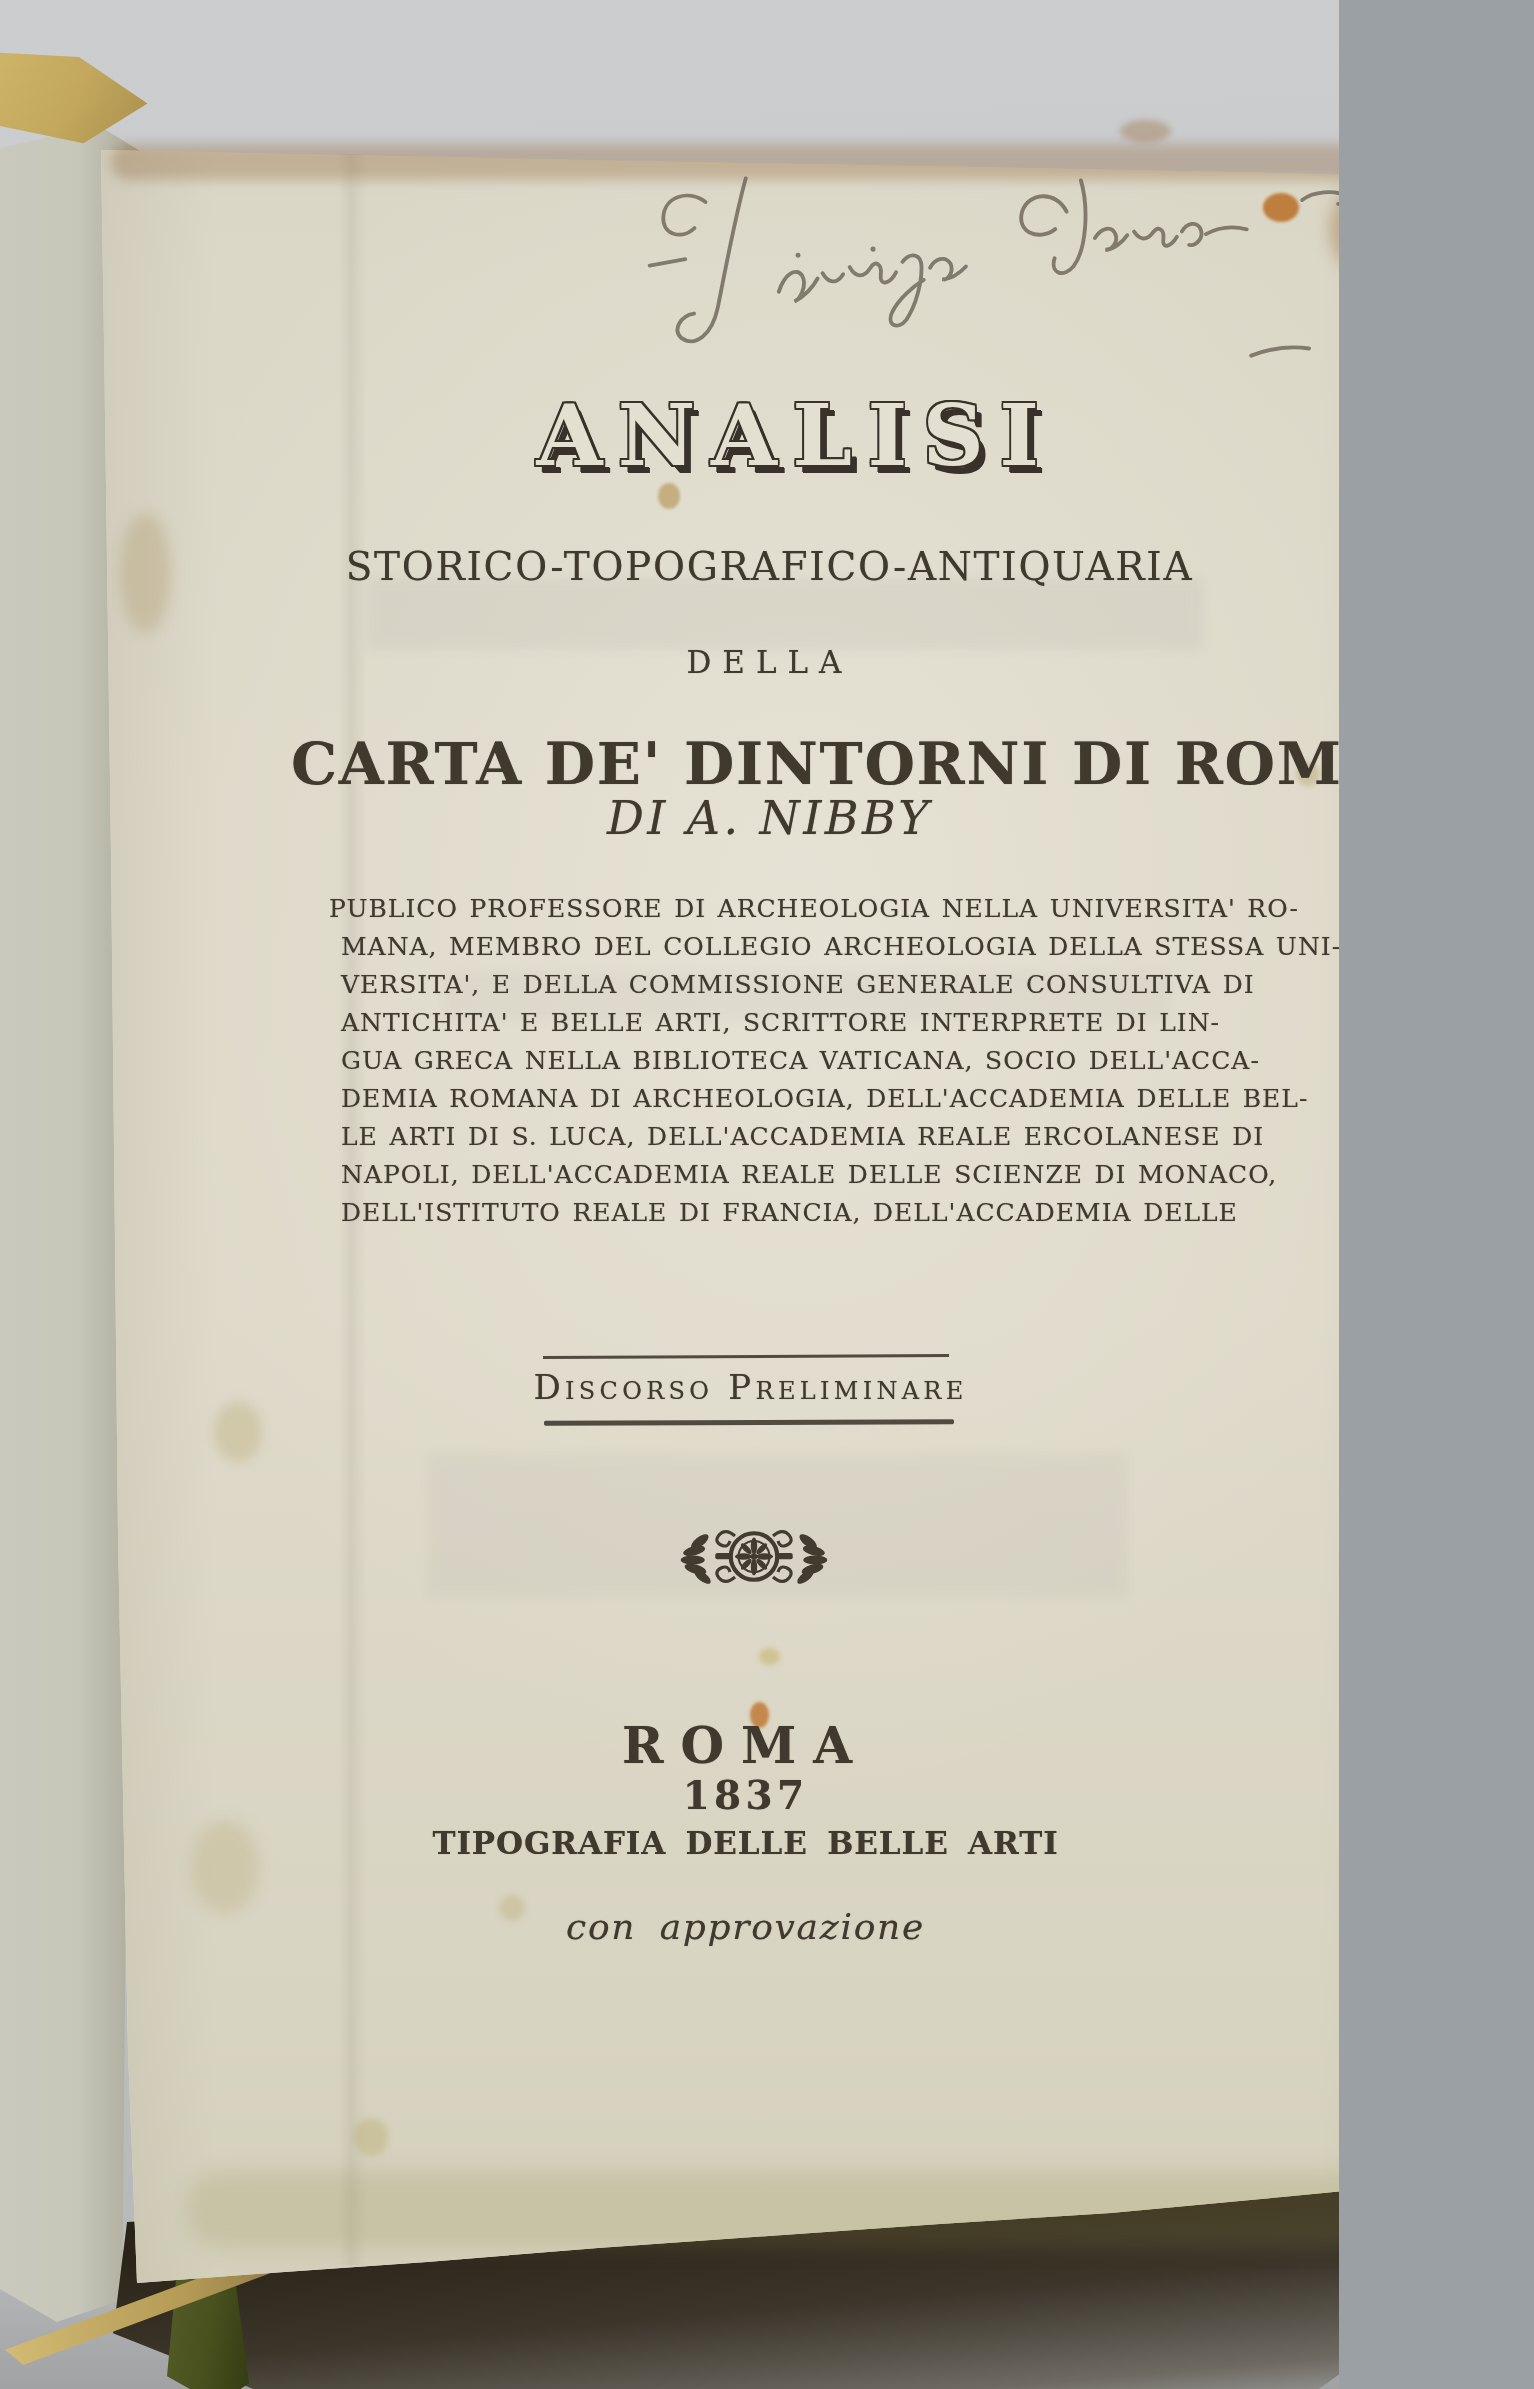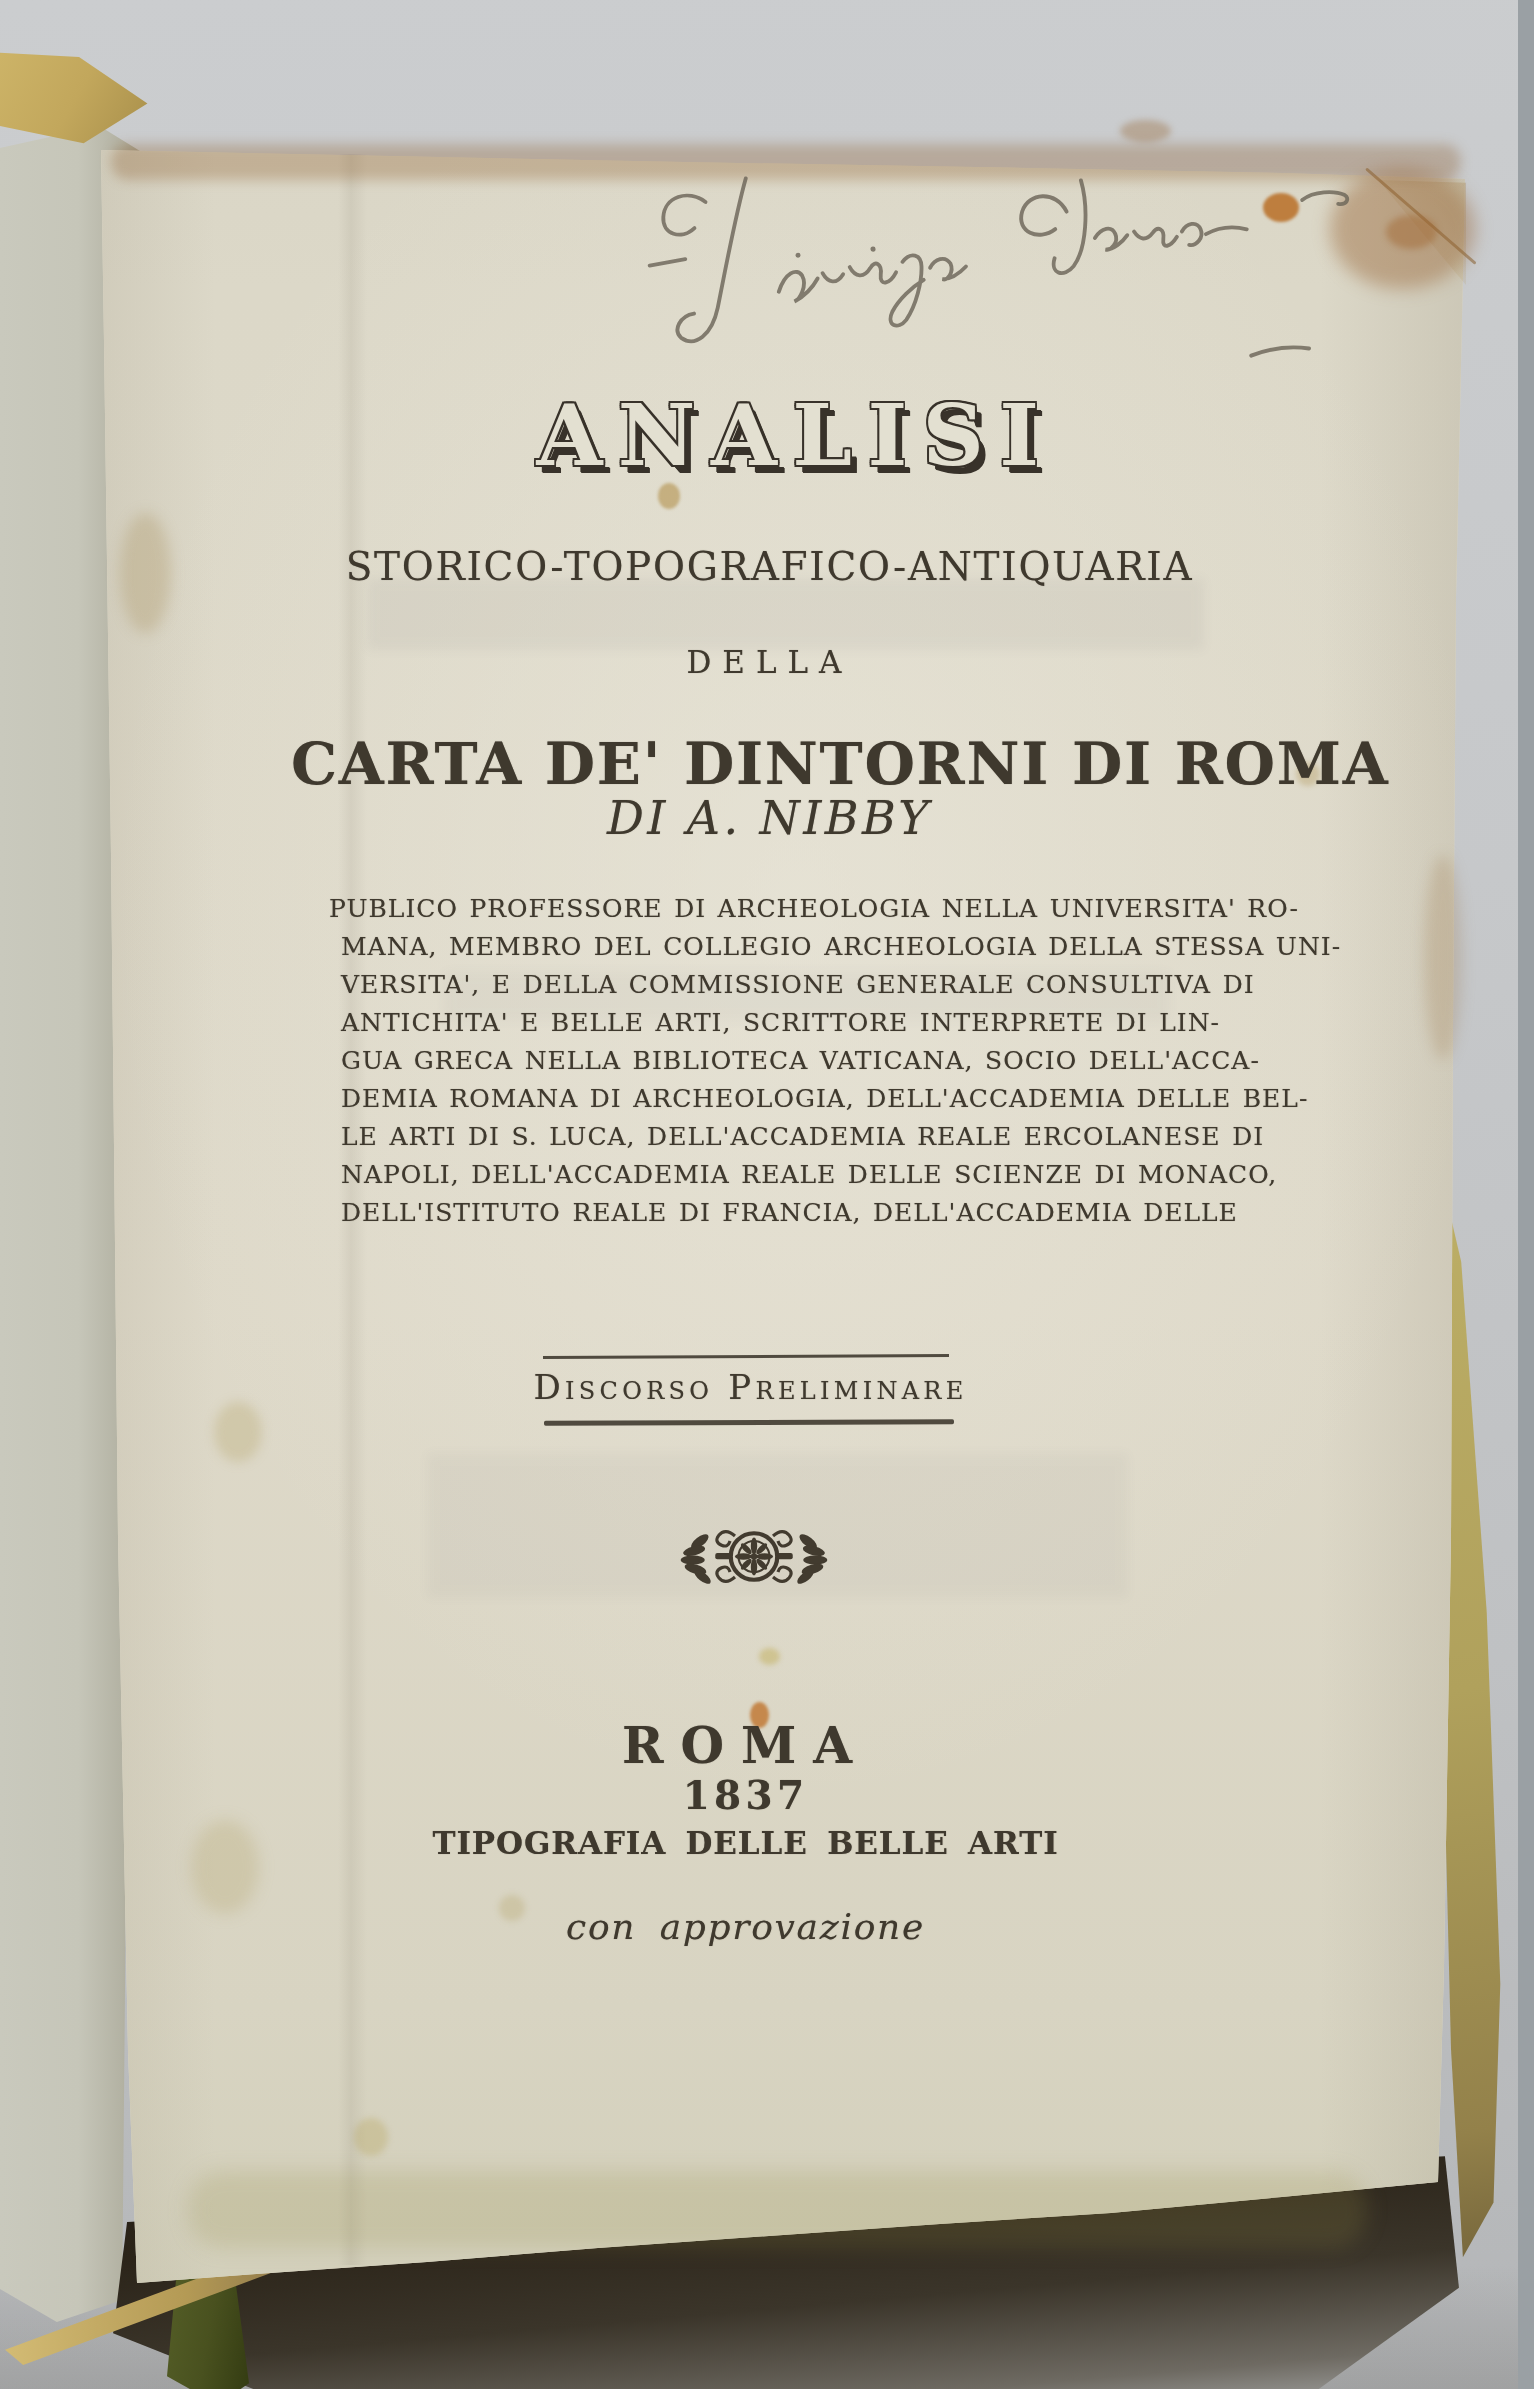--- a/index.html
+++ b/index.html
@@ -1,17 +1,17 @@
 <!DOCTYPE html>
 <html style="font-size:13.7px"><head>
 <meta charset="utf-8">
 <style>
   html,body{margin:0;padding:0;background:#9aa0a4;}
   #canvas{
-    position:relative;width:1518px;height:2389px;overflow:hidden;
+    position:relative;width:1339px;height:2389px;overflow:hidden;
     background:linear-gradient(178deg,#cbcdcf 0%,#c6c8ca 38%,#bfc1c3 70%,#b4b6b8 100%);
     font-family:"DejaVu Serif","Liberation Serif",serif;
   }
   .abs{position:absolute;}
 
   
   .bg-shade-bottom{left:0;top:2265px;width:1535px;height:125px;
     background:linear-gradient(180deg,rgba(70,66,60,0) 0%,rgba(70,66,60,.18) 100%);}
   .flyleaf{left:0;top:126px;width:142px;height:2196px;
     clip-path:polygon(0 1%,70% 0,100% 1.2%,86% 99%,40% 100%,0 98.5%);

